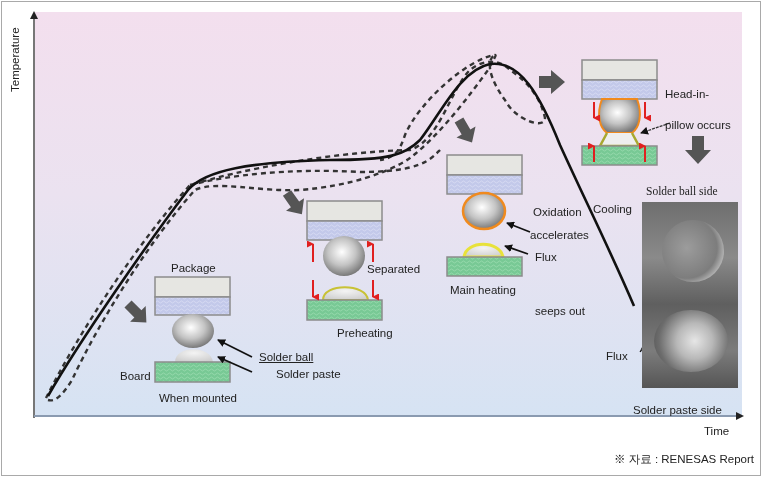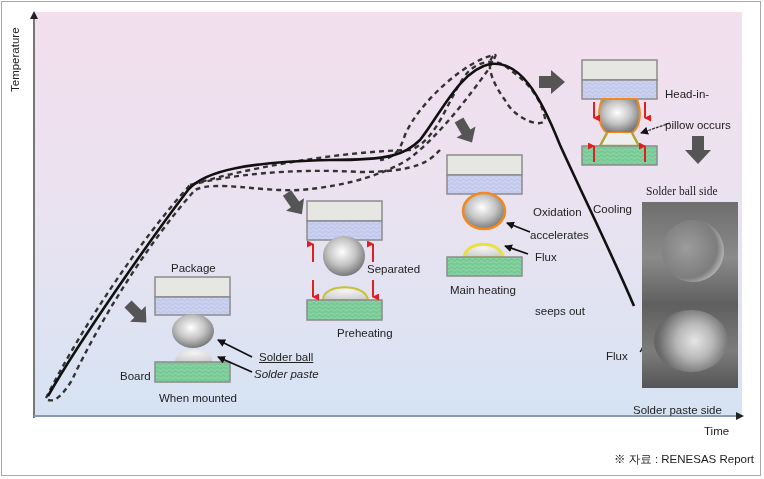--- a/index.html
+++ b/index.html
@@ -133,21 +133,21 @@
   <div class="disc" style="left:20px; top:18px; width:62px; height:62px; background: radial-gradient(circle at 40% 45%, #9c9c9c 0%, #7d7d7d 60%, #d8d8d8 85%, #5a5a5a 100%);"></div>
   <div class="disc" style="left:12px; top:108px; width:74px; height:62px; background: radial-gradient(circle at 55% 50%, #e6e6e6 0%, #b8b8b8 35%, #6c6c6c 70%, #4a4a4a 100%);"></div>
 </div>
 
 <div class="ylabel">Temperature</div>
 <div class="lbl" style="left:704px; top:425px;">Time</div>
 
 <div class="lbl" style="left:171px; top:262px;text-align:center;">Package</div>
 <div class="lbl" style="left:120px; top:370px;">Board</div>
 <div class="lbl" style="left:259px; top:351px;text-decoration:underline;">Solder ball</div>
-<div class="lbl" style="left:254px; top:368px;font-style:italic;">Solder paste</div>
+<div class="lbl" style="left:276px; top:368px;">Solder paste</div>
 <div class="lbl" style="left:159px; top:392px;">When mounted</div>
 
 <div class="lbl" style="left:367px; top:263px;">Separated</div>
 <div class="lbl" style="left:316px; top:327px;padding-left:21px;">Preheating</div>
 
 <div class="lbl" style="left:533px; top:206px;">Oxidation</div>
 <div class="lbl" style="left:530px; top:229px;">accelerates</div>
 <div class="lbl" style="left:535px; top:251px;">Flux</div>
 <div class="lbl" style="left:535px; top:265px;margin-top:40px;">seeps out</div>
 <div class="lbl" style="left:450px; top:284px;">Main heating</div>

